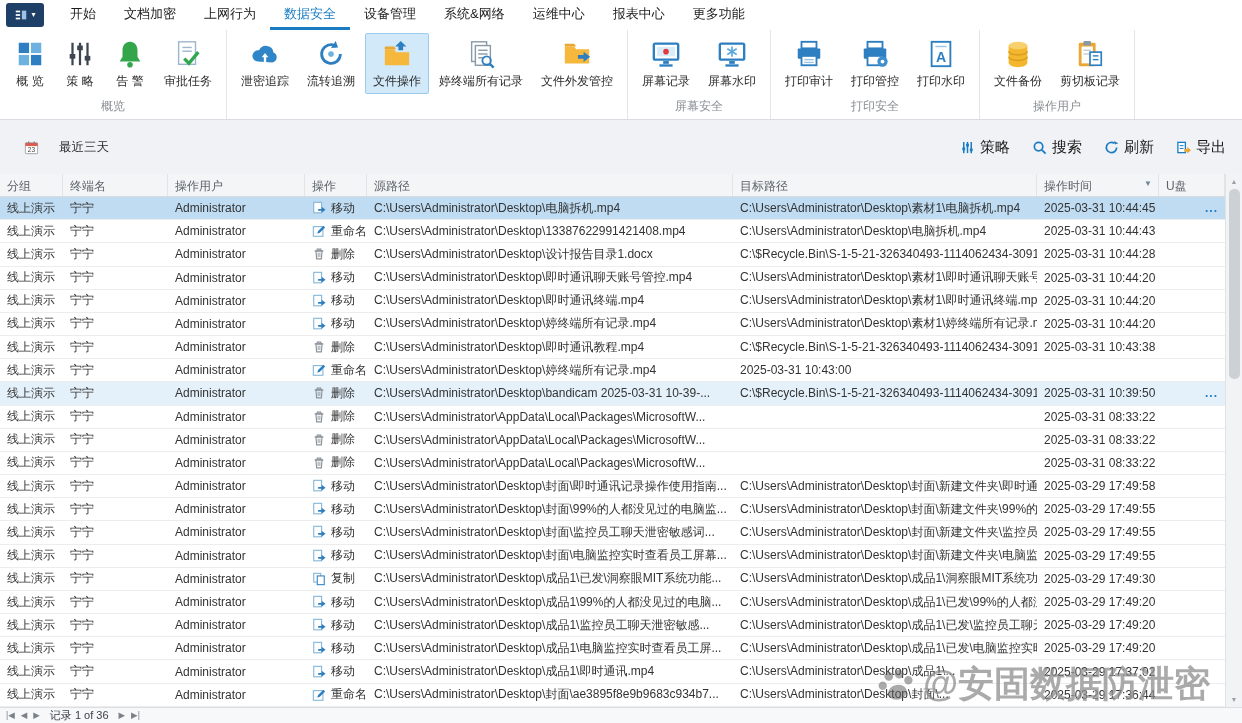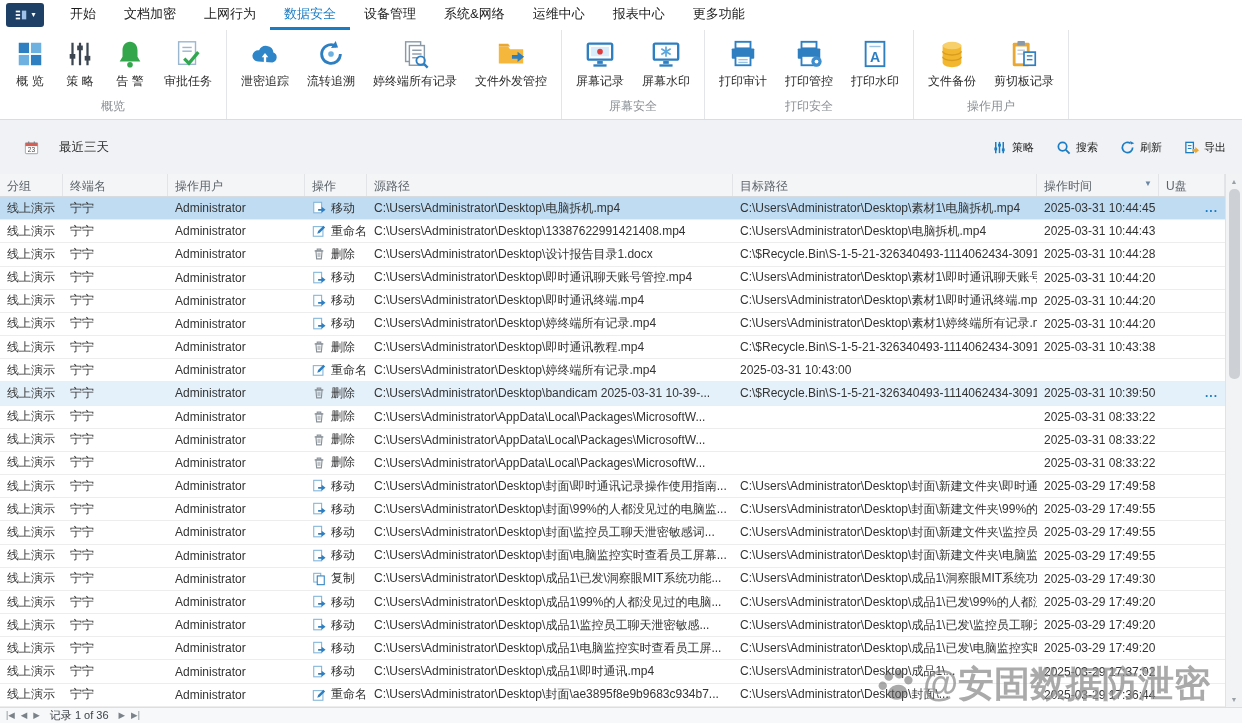--- a/index.html
+++ b/index.html
@@ -23,21 +23,21 @@
   .ritem.active{background:#d2e9f9;border-color:#9dcbed}
   .ric{width:30px;height:30px}
   .ric svg{width:30px;height:30px;display:block}
   .rlabel{font-size:12px;color:#2b2b2b;white-space:nowrap}
   .glabel{text-align:center;color:#8a8f94;font-size:12px;padding:3px 0 4px}
 
   
   .toolbar{height:54px;background:#f0f2f5;display:flex;align-items:center;justify-content:space-between;padding:0 16px 0 24px}
   .datebtn{display:flex;align-items:center;gap:20px;color:#2b2b2b;cursor:pointer;font-size:12.5px}
   .actions{display:flex;gap:22px}
-  .actionbtn{display:flex;align-items:center;gap:5px;cursor:pointer;color:#1c1c1c;font-size:11px}
+  .actionbtn{display:flex;align-items:center;gap:5px;cursor:pointer;color:#1c1c1c;font-size:15px}
   .aicon svg{width:15px;height:15px;display:block}
 
   
   .grid{position:relative;background:#fff;height:533px;--cols:63px 105px 137px 62px 366px 304px 122px 66px}
   .thead{display:grid;grid-template-columns:var(--cols);height:23px;background:#f4f5f6;border-bottom:1px solid #d8dbde;width:1225px}
   .th{padding:4px 7px;color:#5c646b;border-right:1px solid #e2e4e7;white-space:nowrap;overflow:hidden;position:relative;cursor:pointer}
   .filtarrow{position:absolute;right:6px;top:5px;font-size:8px;color:#6b86a0}
   .tbody{width:1225px}
   .trow{display:grid;grid-template-columns:var(--cols);height:23.18px;border-bottom:1px solid #ededee;background:#fff;align-items:center;cursor:pointer}
   .trow.selected{background:#bfdcf3}
@@ -158,20 +158,30 @@
         </div>
         <div class="ritem">
           <div class="ric">
             <svg viewBox="0 0 32 32">
               <path d="M26 16a10 10 0 1 1-4.2-8.1" fill="none" stroke="#2e7fc1" stroke-width="3"></path>
               <path d="M21 2l2.5 7-7.5 0.5z" fill="#2e7fc1"></path>
               <circle cx="16" cy="16" r="3" fill="#6db1e0"></circle>
             </svg>
           </div>
           <div class="rlabel">流转追溯</div>
+        </div>
+        <div class="ritem active">
+          <div class="ric">
+            <svg viewBox="0 0 32 32">
+              <path d="M3 11h10l2 3h14v14H3z" fill="#f6b83c"></path>
+              <path d="M3 11V8h10l2 3z" fill="#e9a733"></path>
+              <path d="M20 2l6 6h-3.5v4h-5V8H14z" fill="#2e7fc1"></path>
+            </svg>
+          </div>
+          <div class="rlabel">文件操作</div>
         </div>
         <div class="ritem">
           <div class="ric">
             <svg viewBox="0 0 32 32">
               <rect x="6" y="3" width="16" height="21" fill="#fff" stroke="#8a99a8" stroke-width="1.5"></rect>
               <rect x="10" y="7" width="16" height="21" fill="#fff" stroke="#8a99a8" stroke-width="1.5"></rect>
               <line x1="13" y1="12" x2="23" y2="12" stroke="#8a99a8" stroke-width="1.5"></line>
               <line x1="13" y1="16" x2="23" y2="16" stroke="#8a99a8" stroke-width="1.5"></line>
               <line x1="13" y1="20" x2="20" y2="20" stroke="#8a99a8" stroke-width="1.5"></line>
               <circle cx="22" cy="23" r="4.5" fill="none" stroke="#2e7fc1" stroke-width="2"></circle>

